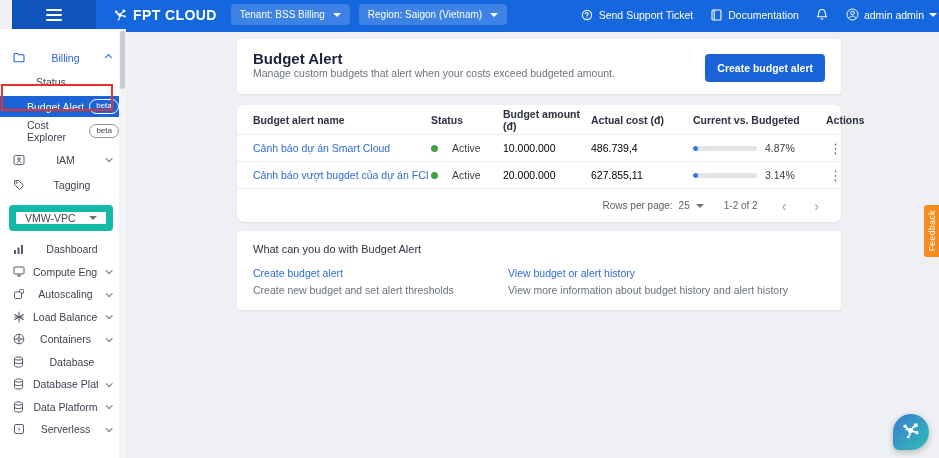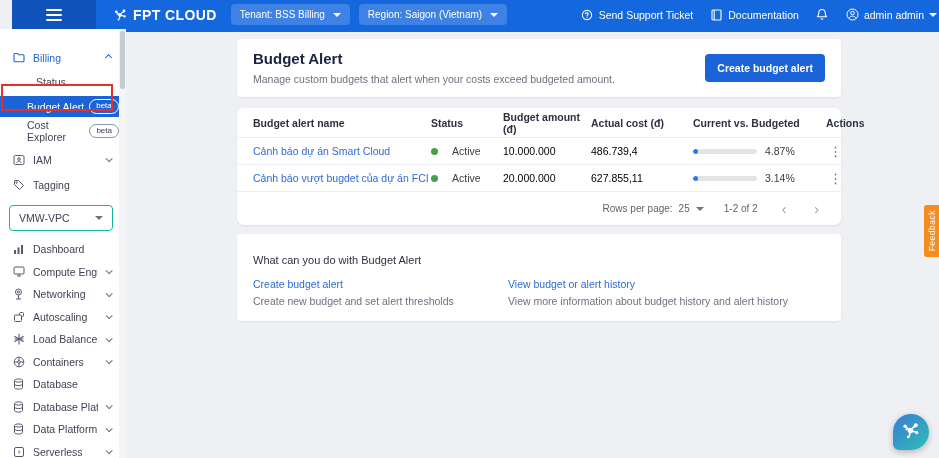--- a/index.html
+++ b/index.html
@@ -18,45 +18,45 @@
   .caret { width:0; height:0; border-left:4px solid transparent; border-right:4px solid transparent; border-top:4px solid #fff; display:inline-block; }
   .nav-right { display:flex; align-items:center; gap:17px; padding-right:14px; font-size:10.5px;justify-content:space-between; }
   .nav-item { display:flex; align-items:center; gap:5px; cursor:pointer; white-space:nowrap; }
   .nav-item svg { display:block; }
 
   
   .sidebar { position:absolute; top:29px; left:0; width:126px; bottom:0; background:#fff; z-index:20; font-size:10.5px; color:#3f4254; }
   .side-scrollbar { position:absolute; top:0; right:0; width:7px; bottom:0; background:#f3f4f6; }
   .side-thumb { position:absolute; top:2px; left:1px; width:5px; height:58px; background:#c6cad1; border-radius:3px; cursor:pointer; }
   .side-inner { position:absolute; inset:0 7px 0 0; padding-top:16px; }
-  .side-row { display:flex; align-items:center; gap:8px; height:25px; padding:0 8px 0 12px; cursor:pointer; }
+  .side-row { display:flex; align-items:center; gap:8px; height:25px; padding:0 8px 0 12px; cursor:pointer;text-align:center; }
   .side-row .lbl { flex:1; white-space:nowrap; overflow:hidden; }
   .side-row.group-open { color:#2563d8; }
   .side-sub { display:flex; align-items:center; gap:5px; height:24px; padding-left:36px; cursor:pointer; }
   .side-sub.badge-row { padding-left:27px; }
   .side-sub.selected { background:#1d63d8; color:#fff; height:21px; margin:2px 0; }
   .beta-pill { font-size:8px; border:1px solid #8d93a0; color:#3f4254; border-radius:8px; padding:1px 6px; line-height:1.3; }
   .selected .beta-pill { border-color:#fff; color:#fff; }
   .chev { width:5px; height:5px; border-right:1.4px solid #6b7280; border-bottom:1.4px solid #6b7280; display:inline-block; }
   .chev.down { transform:rotate(45deg) translateY(-1px); }
   .chev.up { transform:rotate(-135deg); border-color:#2563d8; }
   .icon13 { width:13px; height:13px; flex:0 0 13px; display:flex; align-items:center; justify-content:center; }
-  .vpc-select { margin:8px 6px 6px 9px; height:26px; border:1px solid #14b8a6; border-radius:4px; display:flex; align-items:center; justify-content:space-between; padding:0 9px; cursor:pointer; color:#3f4254; }
+  .vpc-select { margin:8px 6px 6px 9px; height:26px; border:7px solid #14b8a6; border-radius:4px; display:flex; align-items:center; justify-content:space-between; padding:0 9px; cursor:pointer; color:#3f4254; }
   .vpc-caret { width:0; height:0; border-left:4px solid transparent; border-right:4px solid transparent; border-top:4px solid #6b7280; }
   .menu-list { margin-top:7px; }
   .menu-list .side-row { height:22.5px; }
   .red-annotation { position:absolute; left:1px; top:55px; width:112px; height:27px; border:2px solid #e53228; pointer-events:none; z-index:25; }
 
   
   .content { position:absolute; top:29px; left:126px; right:0; bottom:0; background:#eef0f3; }
   .content-topstrip { position:absolute; top:0; left:0; right:0; height:3px; background:#1567dd; }
   .card { background:#fff; border-radius:4px; box-shadow:0 1px 2px rgba(20,30,60,.08); width:604px; margin-left:111px; }
   .card-header { margin-top:10px; padding:11px 16px 12px; display:flex; justify-content:space-between; align-items:flex-start; }
   .page-title { font-size:15px; font-weight:bold; color:#1b2340; }
-  .page-subtitle { font-size:10.5px; color:#6b7280; margin-top:6px; }
+  .page-subtitle { font-size:10.5px; color:#6b7280; }
   .btn-primary { background:#1b63d9; color:#fff; border:none; font-family:inherit; font-size:10.5px; font-weight:bold; padding:8px 12px; border-radius:4px; cursor:pointer; margin-top:4px; white-space:nowrap; }
 
   .card-table { margin-top:11px; padding:0; font-size:10.5px;border-radius:7px; }
   .trow { display:grid; grid-template-columns:178px 72px 88px 92px 143px 1fr; align-items:center; padding:0 16px; height:27px; }
   .trow.head { height:29px; font-weight:bold; color:#2d3142; }
   .trow + .trow { border-top:1px solid #eceef1; }
   .col-r { text-align:left; }
   .col-actions { text-align:right; }
   .row-link { color:#2e6bd4; cursor:pointer; text-decoration:none; white-space:nowrap; overflow:hidden; }
   .status-cell { display:flex; align-items:center; gap:14px; color:#3c4043; }
@@ -64,21 +64,21 @@
   .cvb-cell { display:flex; align-items:center; gap:8px; }
   .pbar { width:64px; height:5px; background:#e2e4e8; border-radius:3px; overflow:hidden; }
   .pfill { height:100%; background:#2f7ae5; border-radius:3px; width:8%; }
   .pct { color:#3c4043; }
   .kebab { color:#5f6368; font-size:13px; cursor:pointer; display:inline-block; padding:0 3px; }
   .pagination { display:flex; align-items:center; justify-content:flex-end; gap:20px; height:34px; padding:0 18px; color:#5f6368; font-size:10px; border-top:1px solid #eceef1; }
   .rpp { display:flex; align-items:center; gap:6px; cursor:pointer; }
   .pg-arrow { color:#9aa0a6; font-size:14px; cursor:pointer; padding:0 4px; }
 
   .card-info { margin-top:9px; padding:12px 16px 14px; font-size:10.5px; }
-  .info-heading { color:#2d3142; font-weight:normal; font-size:11px;margin-top:8px; }
+  .info-heading { color:#2d3142; font-weight:normal; font-size:11px; }
   .info-grid { display:grid; grid-template-columns:255px 1fr; margin-top:12px; }
   .info-link { color:#2e6bd4; cursor:pointer; }
   .info-desc { color:#6b7280; margin-top:5px; }
 
   
   .feedback-tab { position:absolute; right:0; top:205px; width:15px; height:52px; background:#f68b1f; border-radius:3px 0 0 3px; display:flex; align-items:center; justify-content:center; cursor:pointer; z-index:40; }
   .feedback-tab span { writing-mode:vertical-rl; transform:rotate(180deg); color:#fff; font-size:8.5px; letter-spacing:.5px; }
   .chat-fab { position:absolute; right:10px; bottom:8px; width:36px; height:36px; border-radius:50% 50% 50% 6px; background:linear-gradient(135deg,#3a7bd5 0%,#2fbfb3 100%); box-shadow:0 2px 6px rgba(0,0,0,.25); display:flex; align-items:center; justify-content:center; cursor:pointer; z-index:40; }
 </style>
 </head>
@@ -225,32 +225,20 @@
         </div>
         <div class="side-row">
           <span class="icon13">
             <svg width="12" height="11" viewBox="0 0 12 11" fill="none" stroke="#555b6e" stroke-width="1">
                 <rect x="1" y="1" width="10" height="7" rx="1"></rect>
                 <line x1="4" y1="10" x2="8" y2="10"></line>
                 <line x1="6" y1="8" x2="6" y2="10"></line>
               </svg>
           </span>
           <span class="lbl">Compute Engine</span>
-          <i class="chev down"></i>
-        </div>
-        <div class="side-row">
-          <span class="icon13">
-            <svg width="11" height="12" viewBox="0 0 11 12" fill="none" stroke="#555b6e" stroke-width="1">
-                <circle cx="5.5" cy="4" r="3"></circle>
-                <circle cx="5.5" cy="4" r="1.1"></circle>
-                <line x1="5.5" y1="7" x2="5.5" y2="11"></line>
-                <line x1="3" y1="11" x2="8" y2="11"></line>
-              </svg>
-          </span>
-          <span class="lbl">Networking</span>
           <i class="chev down"></i>
         </div>
         <div class="side-row">
           <span class="icon13">
             <svg width="12" height="12" viewBox="0 0 12 12" fill="none" stroke="#555b6e" stroke-width="1">
                 <rect x="1.5" y="4" width="7" height="6.5" rx="1"></rect>
                 <path d="M6.5 4V2.5a1 1 0 0 1 1-1h2a1 1 0 0 1 1 1v2a1 1 0 0 1-1 1H8.5"></path>
               </svg>
           </span>
           <span class="lbl">Autoscaling</span>

